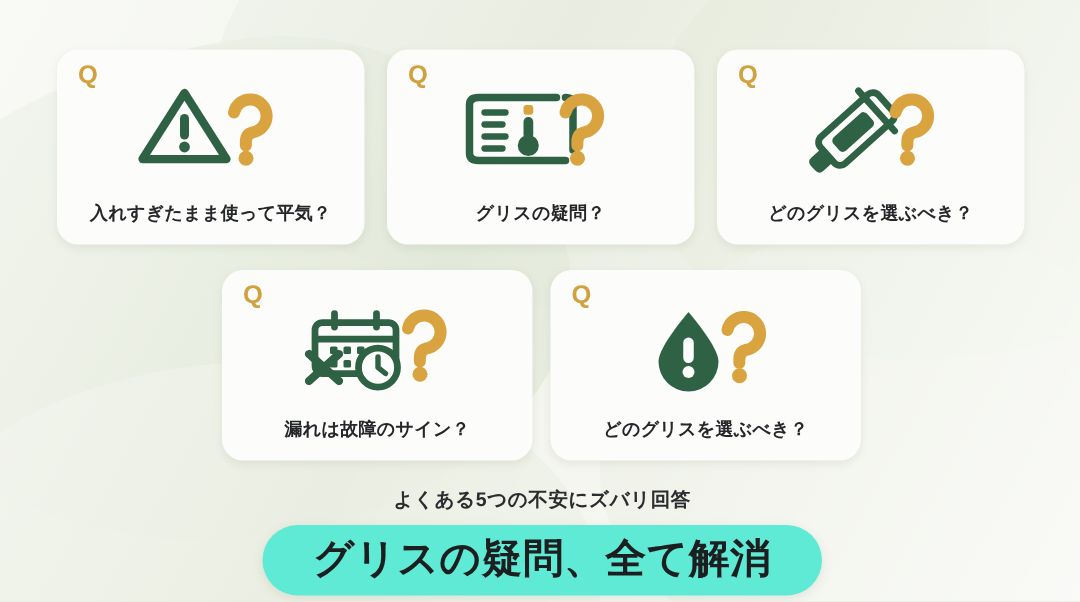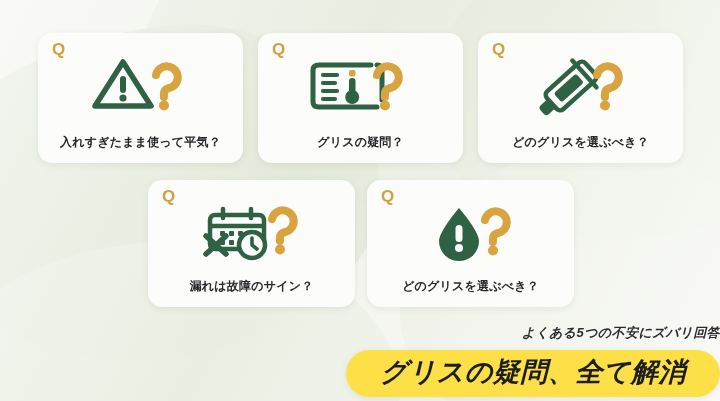--- a/index.html
+++ b/index.html
@@ -67,27 +67,27 @@
 
   
   #card-0{left:38px;top:33px;width:205px;height:130px;}
   #card-1{left:258px;top:33px;width:205px;height:130px;}
   #card-2{left:478px;top:33px;width:205px;height:130px;}
   
   #card-3{left:148px;top:180px;width:207px;height:127px;}
   #card-4{left:367px;top:180px;width:207px;height:127px;}
 
   
-  .footer{position:absolute;left:3px;right:0;bottom:0;text-align:right;font-style:italic;}
+  .footer{position:absolute;left:3px;right:0;bottom:0;text-align:center;}
   .subtitle{
     font-size:13px;font-weight:bold;color:#2b2c2f;
     letter-spacing:.4px;margin-bottom:8px;
   }
   .pill{
-    display:inline-block;background:#fde047;border-radius:28px;
+    display:inline-block;background:#5eead4;border-radius:28px;
     padding:7px 34px 9px;
     box-shadow:0 2px 7px rgba(90,105,80,.12);
   }
   .pill .title{
     font-size:27px;font-weight:bold;color:#1d1e20;
     letter-spacing:.5px;line-height:1.15;white-space:nowrap;
   }
   .footer-inner{padding-bottom:4px;}
 </style>
 </head>

